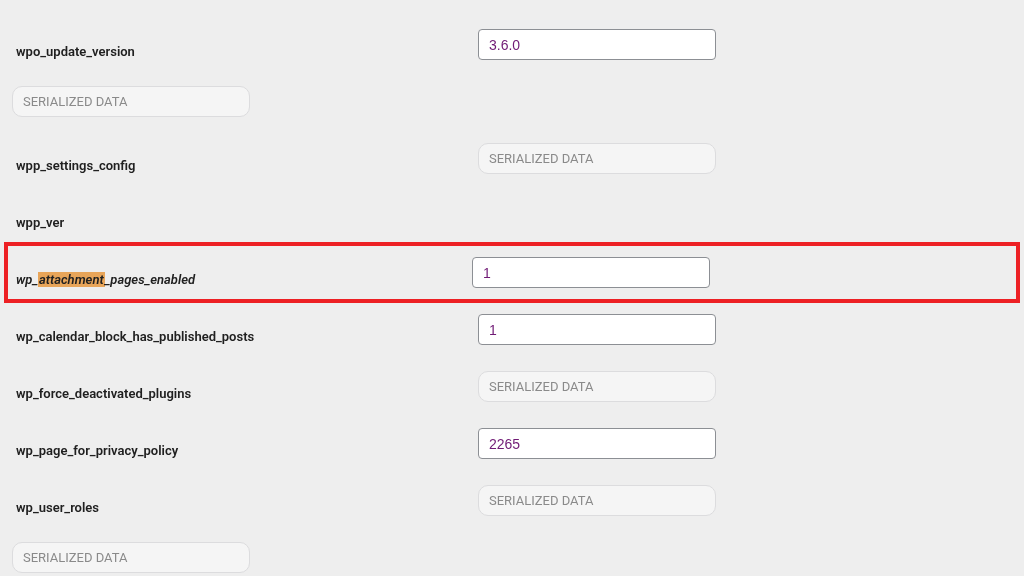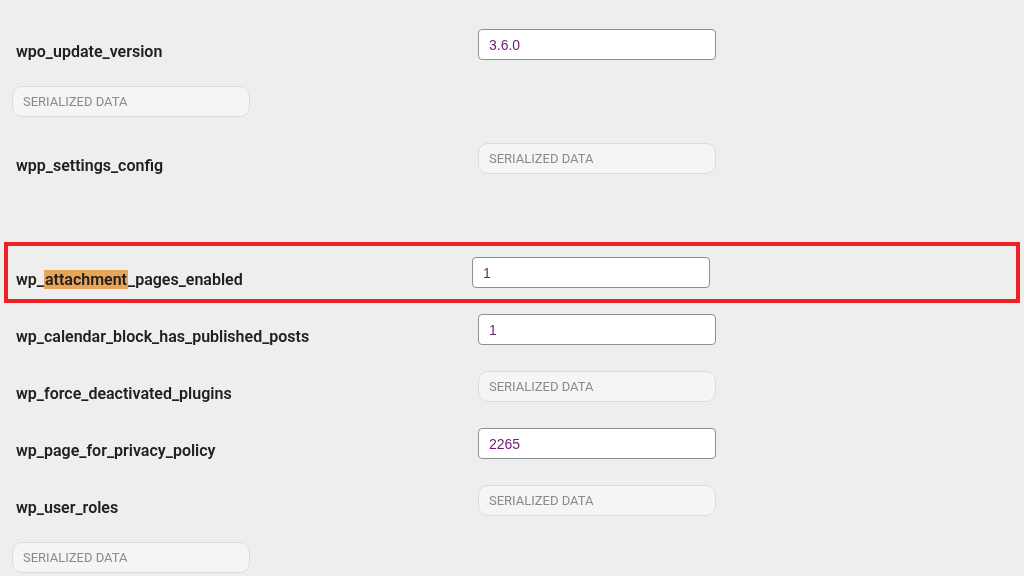--- a/index.html
+++ b/index.html
@@ -17,21 +17,21 @@
   }
   .row {
     display: flex;
     align-items: center;
     height: 57px;
     padding: 0 12px;
     position: relative;
   }
   .label-cell {
     flex: 0 0 466px;
-    font-size: 16px;
+    font-size: 13px;
     font-weight: 600;
     color: #202020;
     line-height: 1.3;
     padding-left: 4px;
     margin-top: 16px;
   }
   .value-cell {
     flex: 0 0 238px;
   }
   .text-input {
@@ -56,21 +56,21 @@
     color: #8a8a8a;
     display: flex;
     align-items: center;
   }
   .row.highlighted {
     outline: 4px solid #ed2024;
     outline-offset: -2px;
     margin: 0 6px;
     padding: 0 6px;
   }
-  .row.highlighted .label-cell { flex: 0 0 460px; }
+  .row.highlighted .label-cell { flex: 0 0 460px; font-style: italic; }
   .hl-frag {
     background: #e8a559;
     padding: 0 1px;
   }
 </style>
 </head>
 <body>
 
 <div class="page">
 
@@ -88,20 +88,21 @@
   </div>
 
   <div class="row">
     <div class="label-cell">wpp_settings_config</div>
     <div class="value-cell">
       <div class="serialized">SERIALIZED DATA</div>
     </div>
   </div>
 
   <div class="row">
+    <div class="label-cell">wpp_ver</div>
   </div>
 
   <div class="row highlighted">
     <div class="label-cell">
       <span>wp_</span><span class="hl-frag">attachment</span><span>_pages_enabled</span>
     </div>
     <div class="value-cell">
       <input class="text-input" value="1" style="">
     </div>
   </div>

